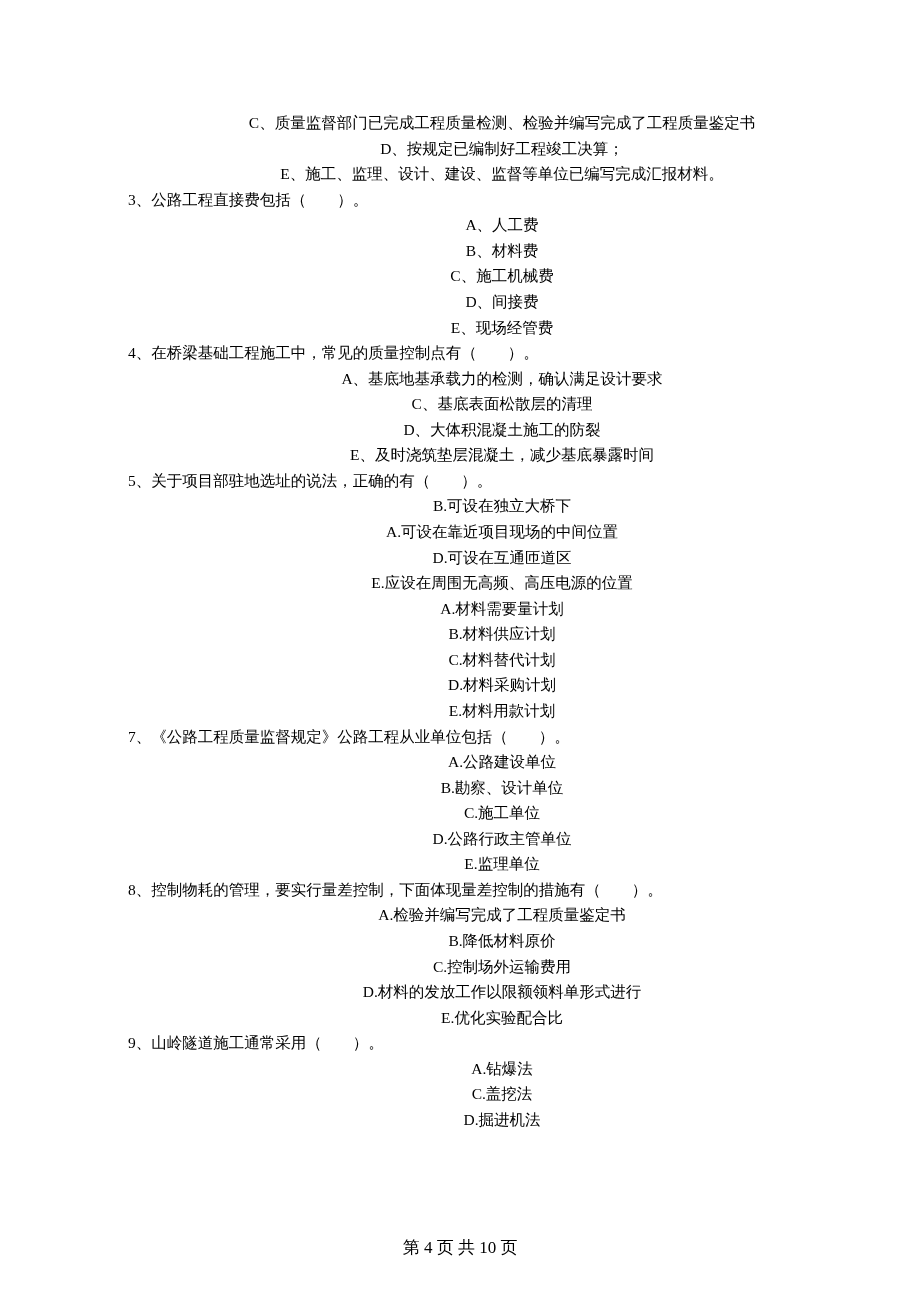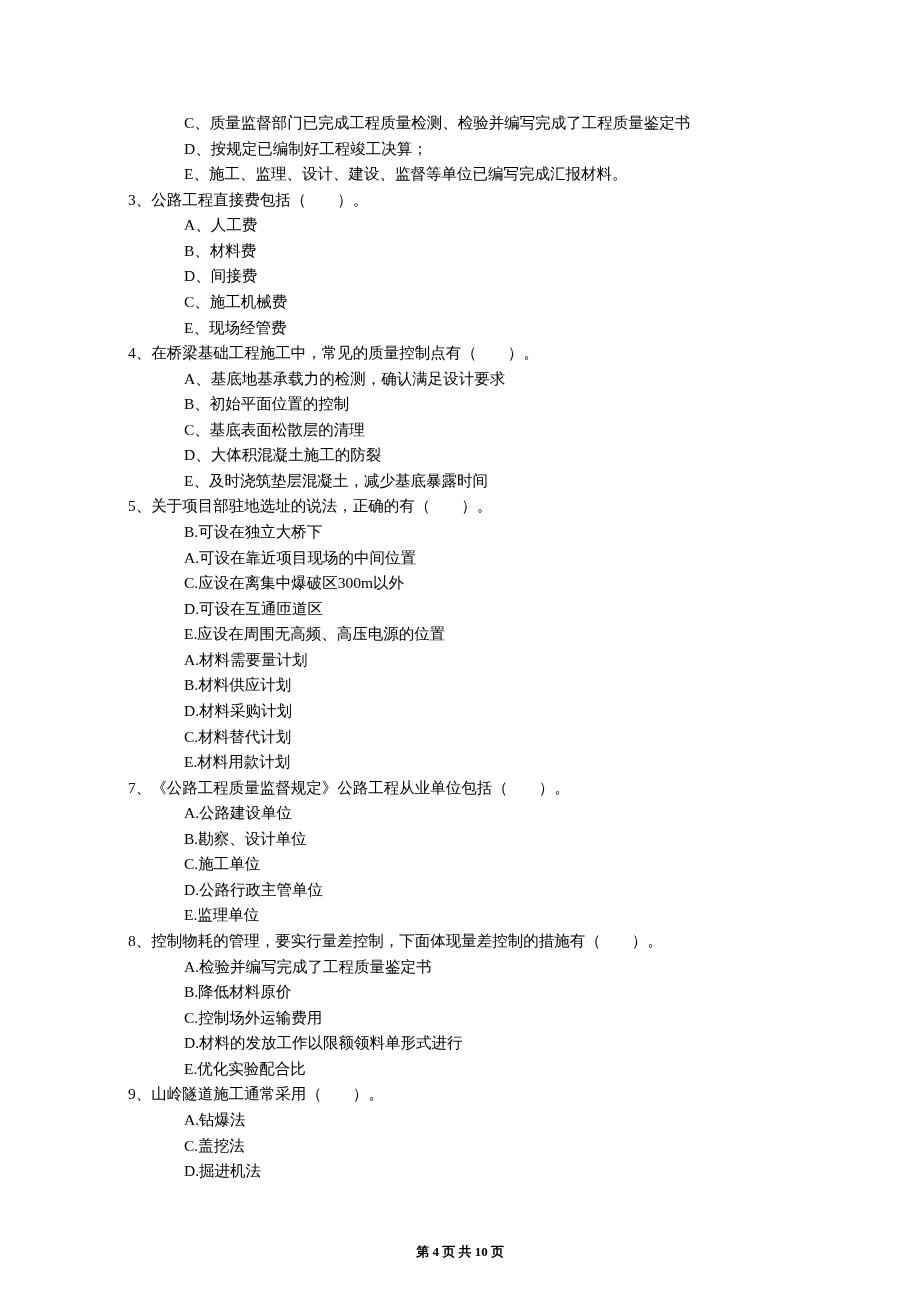--- a/index.html
+++ b/index.html
@@ -11,68 +11,66 @@
       font-size: 15.5px;
       color: #000000;
       line-height: 1.65;
       position: relative;
     }
     .content {
       padding: 110px 100px 0 128px;
     }
     .option-line {
       padding-left: 56px;
+      text-align: center;
     }
     .question-line {
       padding-left: 0;
       font-family: Liberation Serif, serif;
     }
     .footer {
       position: absolute;
       bottom: 40px;
       left: 0;
       width: 100%;
       text-align: center;
-      font-size: 13px;
-      font-weight: bold;
+      font-size: 17px;
     }
   </style>
 </head>
 <body>
 
 <div class="content">
   <div class="option-line">C、质量监督部门已完成工程质量检测、检验并编写完成了工程质量鉴定书</div>
   <div class="option-line">D、按规定已编制好工程竣工决算；</div>
   <div class="option-line">E、施工、监理、设计、建设、监督等单位已编写完成汇报材料。</div>
 
   <div class="question-line">3、公路工程直接费包括（　　）。</div>
   <div class="option-line">A、人工费</div>
   <div class="option-line">B、材料费</div>
+  <div class="option-line">C、施工机械费</div>
   <div class="option-line">D、间接费</div>
-  <div class="option-line">C、施工机械费</div>
   <div class="option-line">E、现场经管费</div>
 
   <div class="question-line">4、在桥梁基础工程施工中，常见的质量控制点有（　　）。</div>
   <div class="option-line">A、基底地基承载力的检测，确认满足设计要求</div>
-  <div class="option-line">B、初始平面位置的控制</div>
   <div class="option-line">C、基底表面松散层的清理</div>
   <div class="option-line">D、大体积混凝土施工的防裂</div>
   <div class="option-line">E、及时浇筑垫层混凝土，减少基底暴露时间</div>
 
   <div class="question-line">5、关于项目部驻地选址的说法，正确的有（　　）。</div>
   <div class="option-line">B.可设在独立大桥下</div>
   <div class="option-line">A.可设在靠近项目现场的中间位置</div>
-  <div class="option-line">C.应设在离集中爆破区300m以外</div>
   <div class="option-line">D.可设在互通匝道区</div>
   <div class="option-line">E.应设在周围无高频、高压电源的位置</div>
 
   <div class="option-line">A.材料需要量计划</div>
   <div class="option-line">B.材料供应计划</div>
+  <div class="option-line">C.材料替代计划</div>
   <div class="option-line">D.材料采购计划</div>
-  <div class="option-line">C.材料替代计划</div>
   <div class="option-line">E.材料用款计划</div>
 
   <div class="question-line">7、《公路工程质量监督规定》公路工程从业单位包括（　　）。</div>
   <div class="option-line">A.公路建设单位</div>
   <div class="option-line">B.勘察、设计单位</div>
   <div class="option-line">C.施工单位</div>
   <div class="option-line">D.公路行政主管单位</div>
   <div class="option-line">E.监理单位</div>
 
   <div class="question-line">8、控制物耗的管理，要实行量差控制，下面体现量差控制的措施有（　　）。</div>

